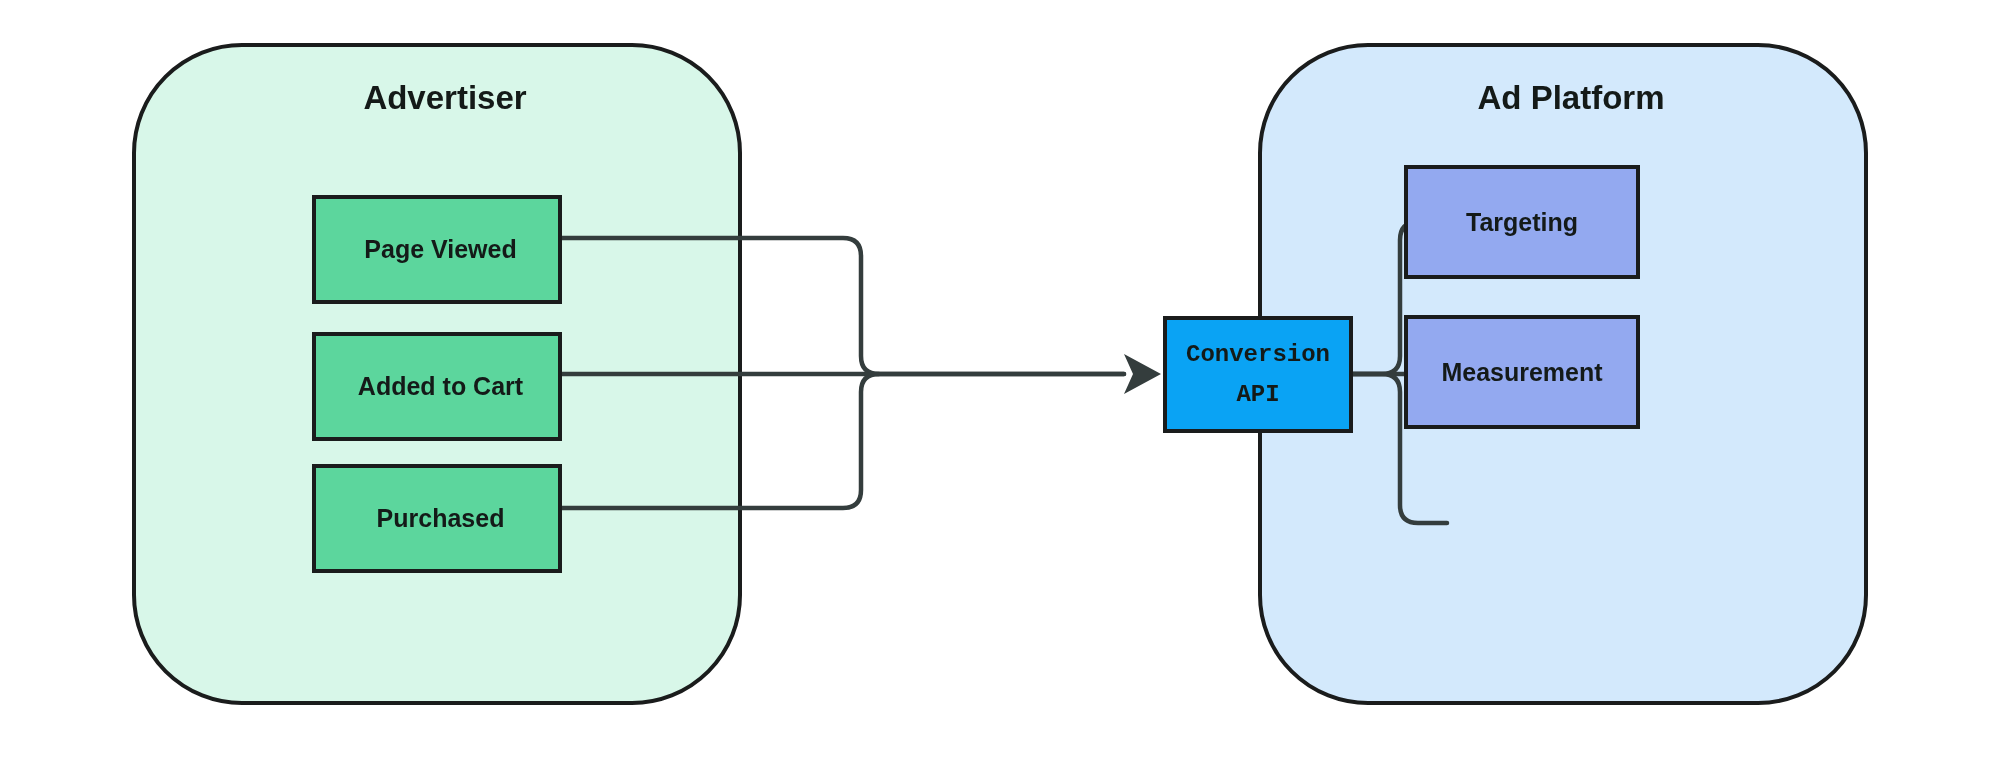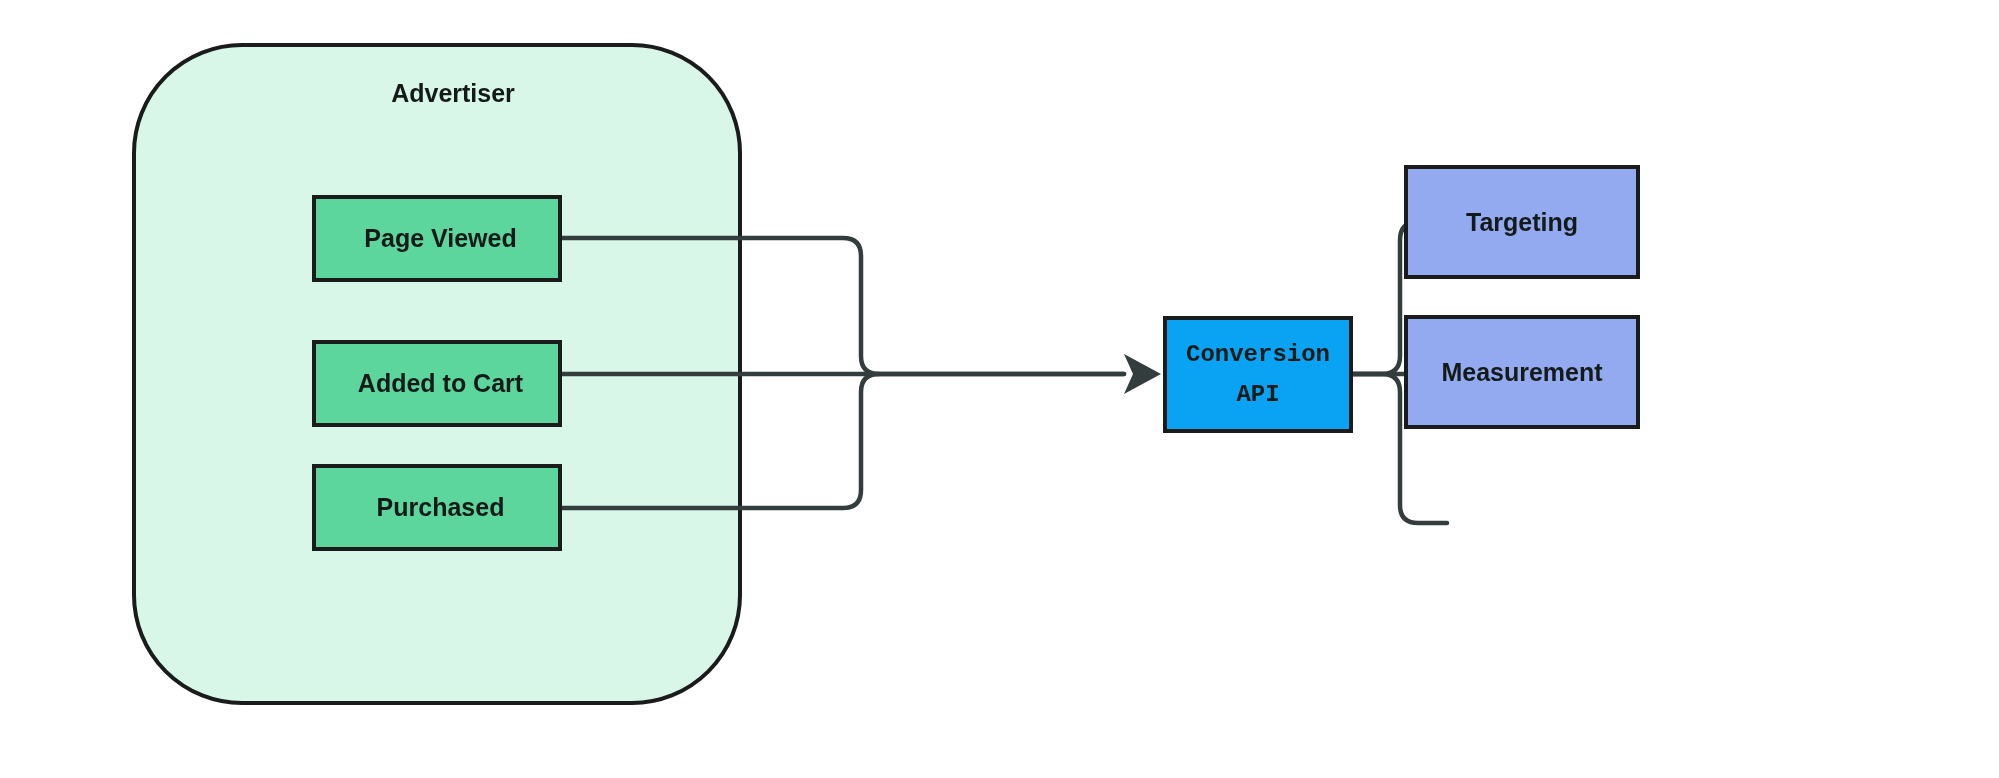--- a/index.html
+++ b/index.html
@@ -15,62 +15,65 @@
   .wires .arrowhead{fill:var(--line);stroke:none;}
   .group{
     position:absolute;top:43px;height:662px;width:610px;
     border:4px solid var(--border);
     border-radius:110px;
     box-sizing:border-box;
   }
   .group.advertiser{left:132px;background:var(--mint);}
   .group.adplatform{left:1258px;background:var(--sky);}
   .group-title{
-    position:absolute;top:32px;left:16px;width:100%;
-    text-align:center;font-size:25px;font-weight:bold;color:var(--text);
+    position:absolute;top:32px;left:8px;width:100%;
+    text-align:center;font-size:33px;font-weight:bold;color:var(--text);
   }
   .node{
     position:absolute;
     display:flex;align-items:center;justify-content:center;
     border:4px solid var(--border);
     box-sizing:border-box;
     font-weight:bold;font-size:25px;color:var(--text);
     text-align:center;
   }
-  .node.green{left:312px;width:250px;height:87px;background:var(--green);padding-left:7px;}
+  .node.green{left:312px;width:250px;height:109px;background:var(--green);padding-left:7px;}
   .node.purple{left:1404px;width:236px;height:114px;background:var(--peri);}
   .node.hub{
     left:1163px;top:316px;width:190px;height:117px;
     background:var(--azure);
     flex-direction:column;
     font-size:24px;line-height:40px;font-family:Liberation Mono, monospace;
   }
 </style>
 </head>
 <body>
 
 <div class="canvas">
 
   <div class="group advertiser">
     <div class="group-title">Advertiser</div>
   </div>
 
+  <div class="group adplatform">
+    <div class="group-title">Ad Platform</div>
+  </div>
 
   <svg class="wires" width="1999" height="778" viewBox="0 0 1999 778">
     <path d="M562 238 H843 Q861 238 861 256 V356 Q861 374 879 374 H1124"></path>
     <path d="M562 508 H843 Q861 508 861 490 V392 Q861 374 879 374"></path>
     <path d="M562 374 H1124"></path>
     <polygon class="arrowhead" points="1124,354 1161,374 1124,394 1133,374"></polygon>
     <path d="M1353 374 H1382 Q1400 374 1400 356 V240 Q1400 222 1418 222 H1447"></path>
     <path d="M1353 374 H1447"></path>
     <path d="M1353 374 H1382 Q1400 374 1400 392 V505 Q1400 523 1418 523 H1447"></path>
   </svg>
 
   <div class="node green" style="top:195px">Page Viewed</div>
-  <div class="node green" style="top:340px">Added to Cart</div>
+  <div class="node green" style="top:332px">Added to Cart</div>
   <div class="node green" style="top:464px">Purchased</div>
 
   <div class="node hub">
     <span>Conversion</span>
     <span>API</span>
   </div>
 
   <div class="node purple" style="top:165px">Targeting</div>
   <div class="node purple" style="top:315px">Measurement</div>
 

